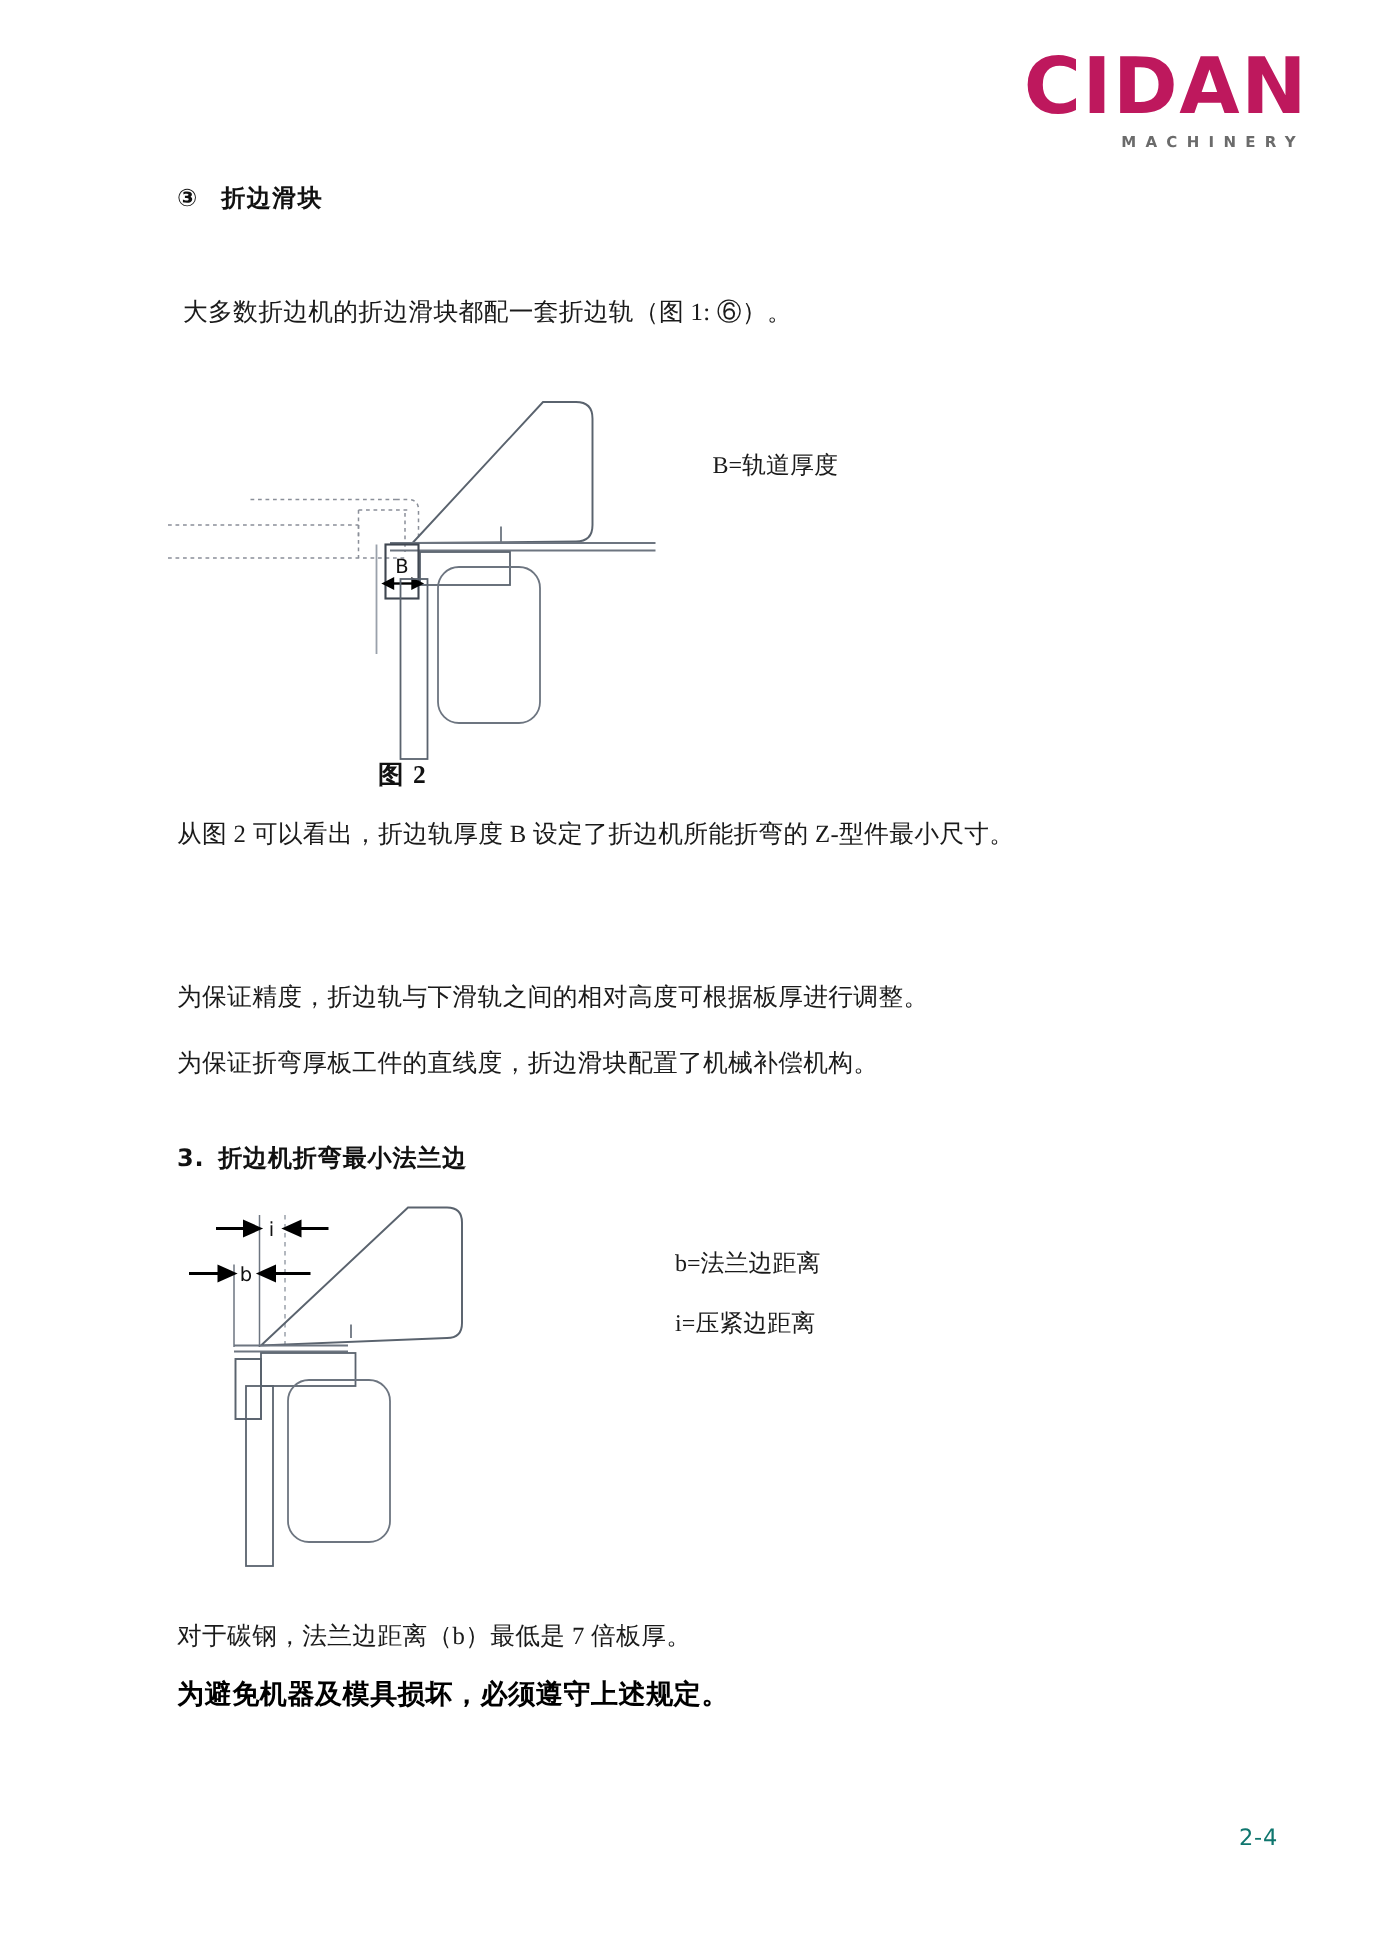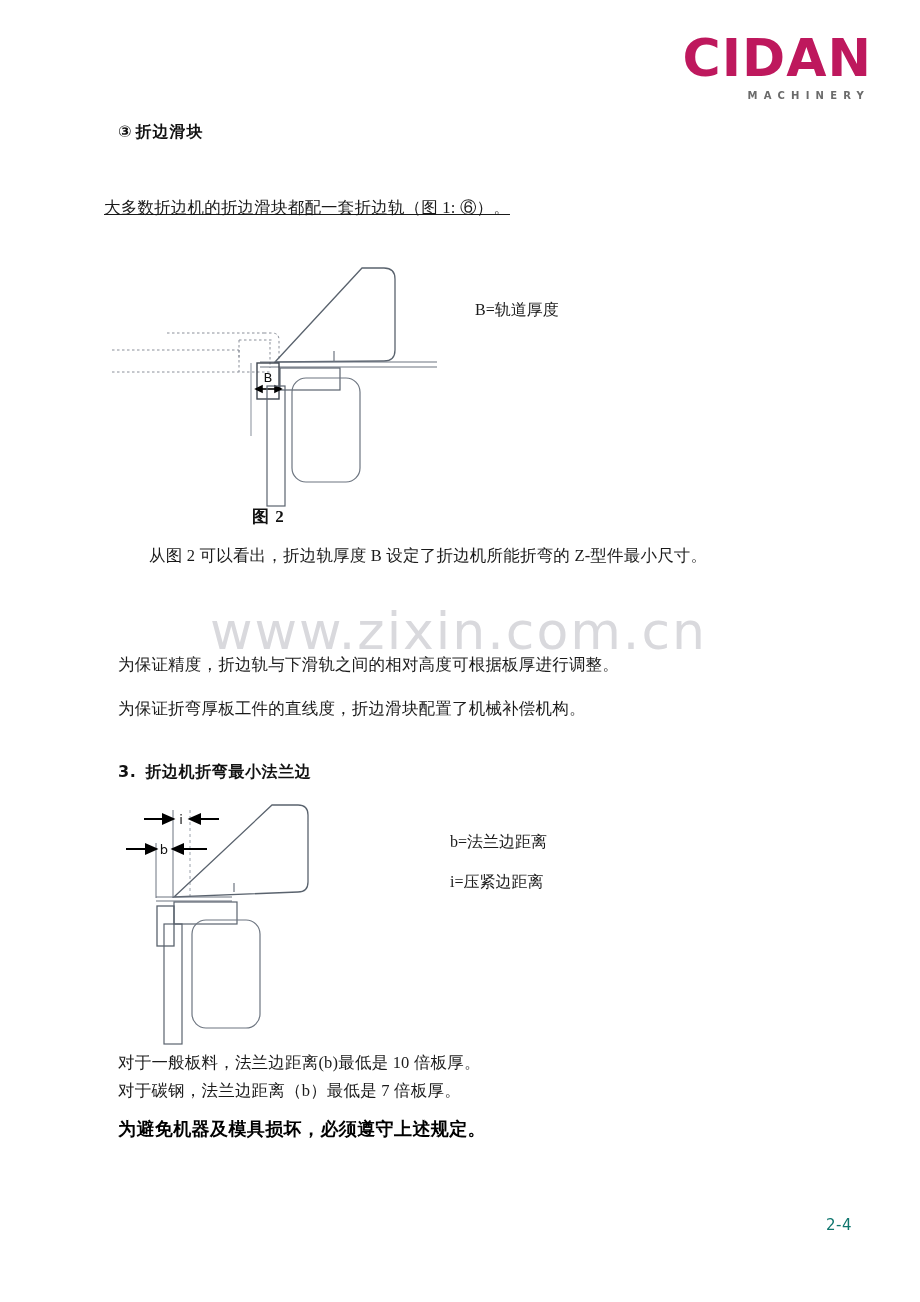--- a/index.html
+++ b/index.html
@@ -123,28 +123,27 @@
 </head>
 <body>
 
 <div id="page">
 
   <div id="logo-block">
     <div id="logo-word">CIDAN</div>
     <div id="logo-sub">MACHINERY</div>
   </div>
 
-  <div id="watermark">www.zixin.com.cn</div>
 
   <div class="abs" style="left:118px; top:122px;">
     <span class="heading-num">③</span>
-    <span class="heading-item" style="margin-left:0;">折边滑块</span>
-  </div>
-
-  <div class="abs cn" style="left:104px; top:195px; width:700px;text-decoration:underline;">大多数折边机的折边滑块都配一套折边轨（图 1: ⑥）。</div>
+    <span class="heading-item" style="margin-left:12px;">折边滑块</span>
+  </div>
+
+  <div class="abs cn" style="left:122px; top:195px; width:700px;">大多数折边机的折边滑块都配一套折边轨（图 1: ⑥）。</div>
 
   <div class="abs" style="left:112px; top:250px;">
     <svg width="340" height="280" viewBox="0 0 340 280">
 
       <g stroke="#8a8f99" stroke-width="1" fill="none" stroke-dasharray="2.5 2.5">
 
         <path d="M 55 83 L 152 83"></path>
 
         <path d="M 152 83 L 160 83 Q 167 83 167 90 L 167 110"></path>
 
@@ -198,21 +197,21 @@
 
       <g stroke="#6d7580" stroke-width="1.2" fill="none">
         <rect x="180" y="128" width="68" height="104" rx="14" ry="14"></rect>
       </g>
     </svg>
     <div class="fig-caption abs" style="left:140px; top:255px;">图 2</div>
   </div>
 
   <div class="side-label abs" style="left:475px; top:300px;">B=轨道厚度</div>
 
-  <div class="abs cn" style="left:118px; top:543px; width:700px;margin-left:31px;">从图 2 可以看出，折边轨厚度 B 设定了折边机所能折弯的 Z-型件最小尺寸。</div>
+  <div class="abs cn" style="left:118px; top:543px; width:700px;">从图 2 可以看出，折边轨厚度 B 设定了折边机所能折弯的 Z-型件最小尺寸。</div>
   <div class="abs cn" style="left:118px; top:652px; width:700px;">为保证精度，折边轨与下滑轨之间的相对高度可根据板厚进行调整。</div>
   <div class="abs cn" style="left:118px; top:696px; width:700px;">为保证折弯厚板工件的直线度，折边滑块配置了机械补偿机构。</div>
 
   <div class="abs" style="left:118px; top:762px;">
     <span class="section-heading">3.</span>
     <span class="section-heading" style="margin-left:5px;">折边机折弯最小法兰边</span>
   </div>
 
   <div class="abs" style="left:112px; top:798px;">
     <svg width="270" height="250" viewBox="0 0 270 250">
@@ -268,20 +267,19 @@
 
       <g stroke="#6d7580" stroke-width="1.2" fill="none">
         <rect x="80" y="122" width="68" height="108" rx="14" ry="14"></rect>
       </g>
     </svg>
   </div>
 
   <div class="side-label abs" style="left:450px; top:832px;">b=法兰边距离</div>
   <div class="side-label abs" style="left:450px; top:872px;">i=压紧边距离</div>
 
-  <div class="abs cn" style="left:118px; top:1050px; width:700px;">对于一般板料，法兰边距离(b)最低是 10 倍板厚。</div>
   <div class="abs cn" style="left:118px; top:1078px; width:700px;">对于碳钢，法兰边距离（b）最低是 7 倍板厚。</div>
 
   <div class="abs bold-note" style="left:118px; top:1117px; width:700px;">为避免机器及模具损坏，必须遵守上述规定。</div>
 
   <div id="page-number">2-4</div>
 
 </div>
 
 </body></html>

